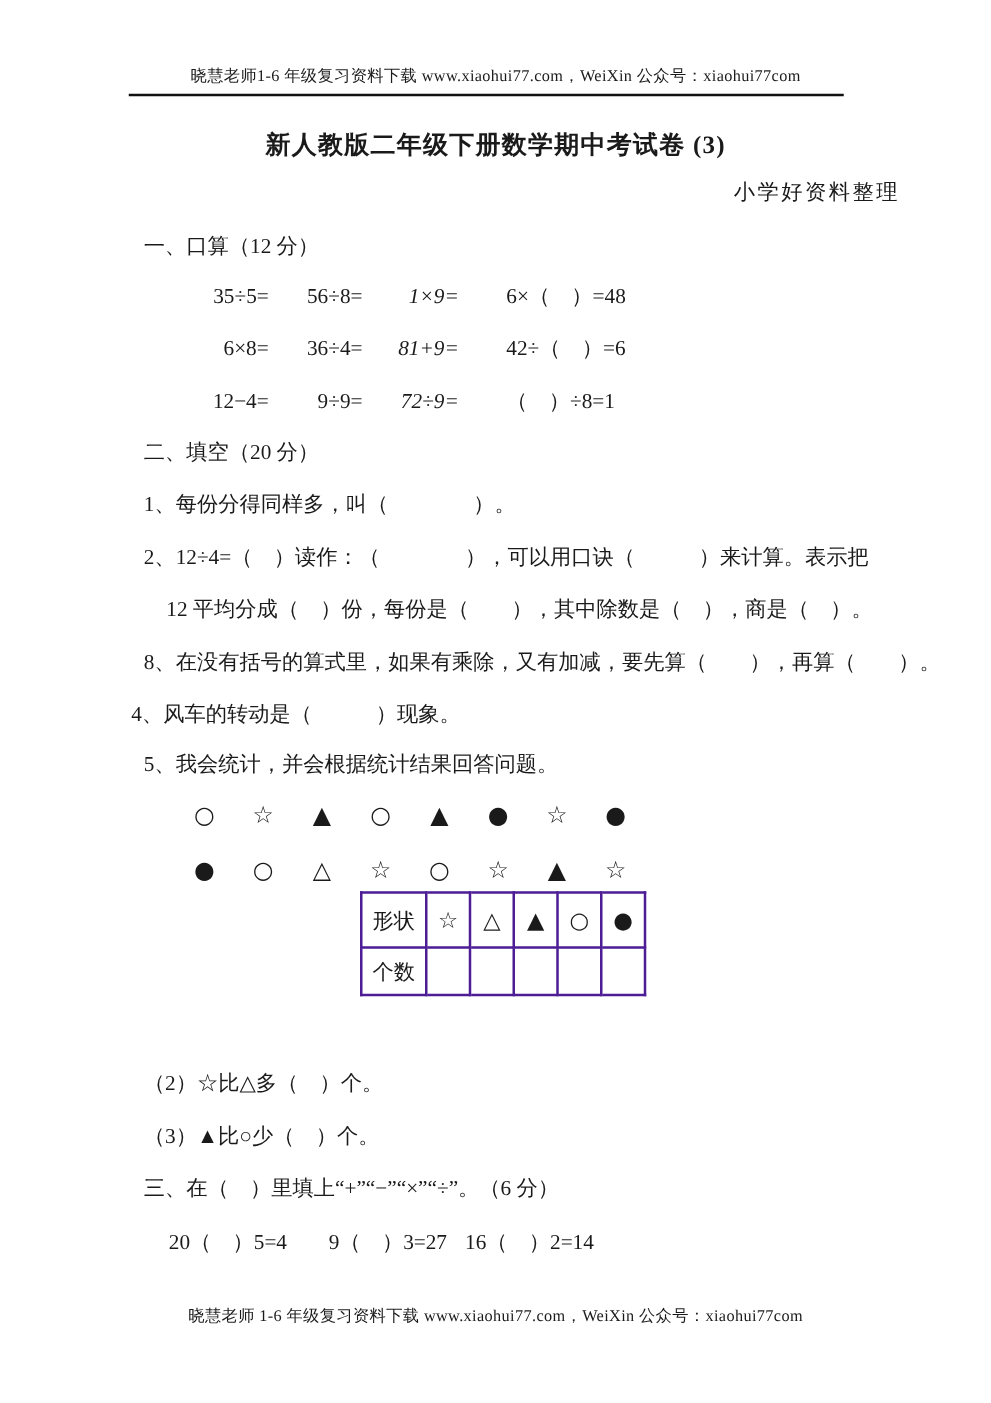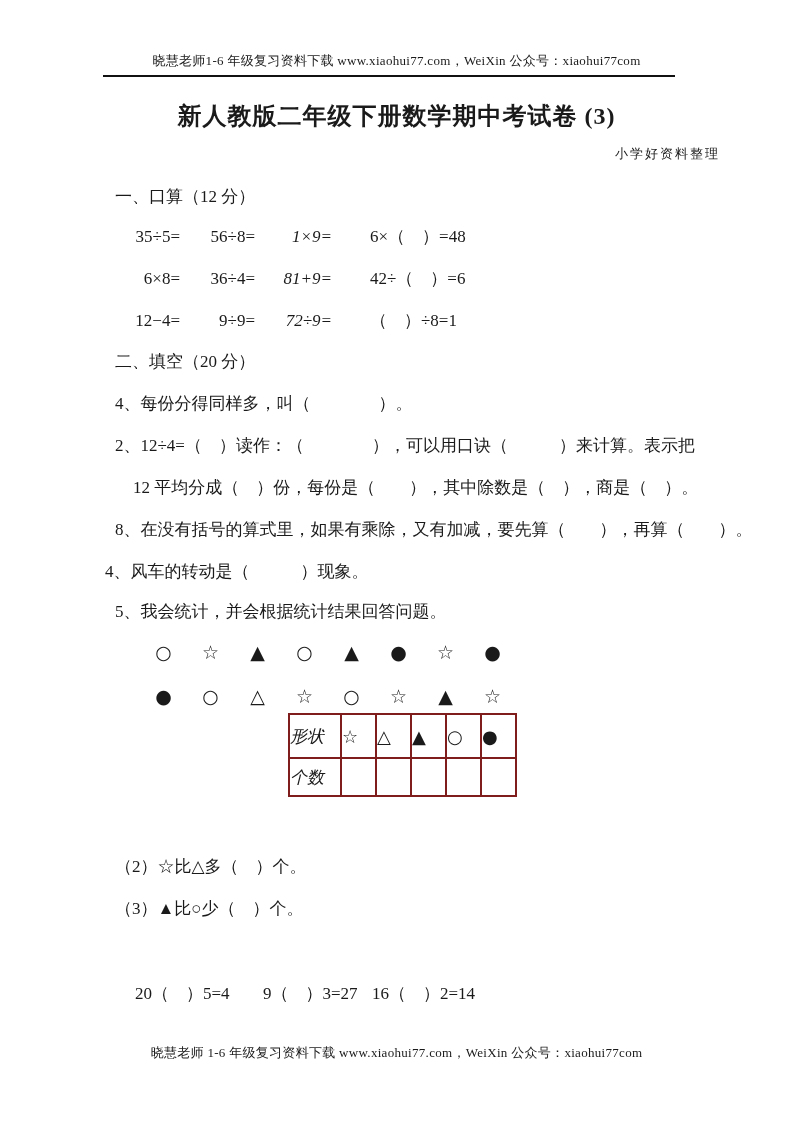--- a/index.html
+++ b/index.html
@@ -16,57 +16,56 @@
   }
   .abs { position: absolute; }
   .line { line-height: 22px; white-space: nowrap; }
   .center { left: 0; width: 793px; text-align: center; }
   .small { font-size: 13px; letter-spacing: 0.3px; }
   .rule {
     left: 103px; width: 572px; height: 0;
     border-top: 2px solid #111;
   }
   .title {
-    font-size: 24px;
+    font-size: 20px;
     font-weight: bold;
     letter-spacing: 1px;
   }
   .subtitle {
     right: 113px;
-    font-size: 13px;
+    font-size: 17px;
     letter-spacing: 2px;
     font-family: Liberation Serif, serif;
   }
   
   .oral-row { left: 133px; display: flex; }
-  .oc1 { width: 47px;  text-align: right; }
+  .oc1 { width: 47px;  text-align: right; margin-left: 35px; }
   .oc2 { width: 75px;  text-align: right; }
   .oc3 { width: 77px;  text-align: right; font-style: italic; }
   .oc4 { margin-left: 38px; text-align: left; }
   
   .shape-row { left: 140px; display: flex; }
   .shape {
     width: 47px;
     text-align: center;
     font-family: "DejaVu Sans", sans-serif;
     font-size: 19px;
     line-height: 28px;
   }
   
   table.stats {
     position: absolute;
     left: 288px; top: 713px;
     border-collapse: collapse;
   }
   table.stats td {
-    border: 2px solid #7f1d1d;
-    text-align: left;
+    border: 2px solid #4c1d95;
+    text-align: center;
     vertical-align: middle;
     padding: 0;
-    font-style: italic;
   }
   table.stats td.label { width: 50px; font-size: 17px; }
   table.stats td.cell  { width: 33px; font-family: "DejaVu Sans", sans-serif; font-size: 18px; }
   table.stats tr.r1 td { height: 42px; }
   table.stats tr.r2 td { height: 36px; margin-left: 32px; }
   
   .eq-row { left: 135px; display: flex; }
   .eq1 { width: 128px; text-align: left; }
   .eq2 { width: 109px; text-align: left; }
   .eq3 { text-align: right; }
@@ -97,21 +96,21 @@
     <span class="oc4">42÷（　）=6</span>
   </div>
   <div class="abs line oral-row" style="top:310px">
     <span class="oc1">12−4=</span>
     <span class="oc2">9÷9=</span>
     <span class="oc3">72÷9=</span>
     <span class="oc4">（　）÷8=1</span>
   </div>
 
   <div class="abs line" style="top:351px; left:115px">二、填空（20 分）</div>
-  <div class="abs line" style="top:393px; left:115px">4、每份分得同样多，叫（　　　　）。</div>
+  <div class="abs line" style="top:393px; left:115px">1、每份分得同样多，叫（　　　　）。</div>
   <div class="abs line" style="top:435px; left:115px">2、12÷4=（　）读作：（　　　　），可以用口诀（　　　）来计算。表示把</div>
   <div class="abs line" style="top:477px; left:133px">12 平均分成（　）份，每份是（　　），其中除数是（　），商是（　）。</div>
   <div class="abs line" style="top:519px; left:115px">8、在没有括号的算式里，如果有乘除，又有加减，要先算（　　），再算（　　）。</div>
   <div class="abs line" style="top:561px; left:105px">4、风车的转动是（　　　）现象。</div>
   <div class="abs line" style="top:601px; left:115px">5、我会统计，并会根据统计结果回答问题。</div>
 
   <div class="abs shape-row" style="top:638px">
     <span class="shape">○</span>
     <span class="shape">☆</span>
     <span class="shape">▲</span>
@@ -149,20 +148,21 @@
       <td class="cell"></td>
       <td class="cell"></td>
       <td class="cell"></td>
     </tr>
   </tbody>
     </table>
 
   <div class="abs line" style="top:856px; left:115px">（2）☆比△多（　）个。</div>
   <div class="abs line" style="top:898px; left:115px">（3）▲比○少（　）个。</div>
 
+  <div class="abs line" style="top:940px; left:115px">三、在（　）里填上“+”“−”“×”“÷”。（6 分）</div>
   <div class="abs line eq-row" style="top:983px">
     <span class="eq1">20（　）5=4</span>
     <span class="eq2">9（　）3=27</span>
     <span class="eq3">16（　）2=14</span>
   </div>
 
   <div class="abs line center small" style="top:1042px">晓慧老师 1-6 年级复习资料下载  www.xiaohui77.com，WeiXin 公众号：xiaohui77com</div>
 
 </div>
 

